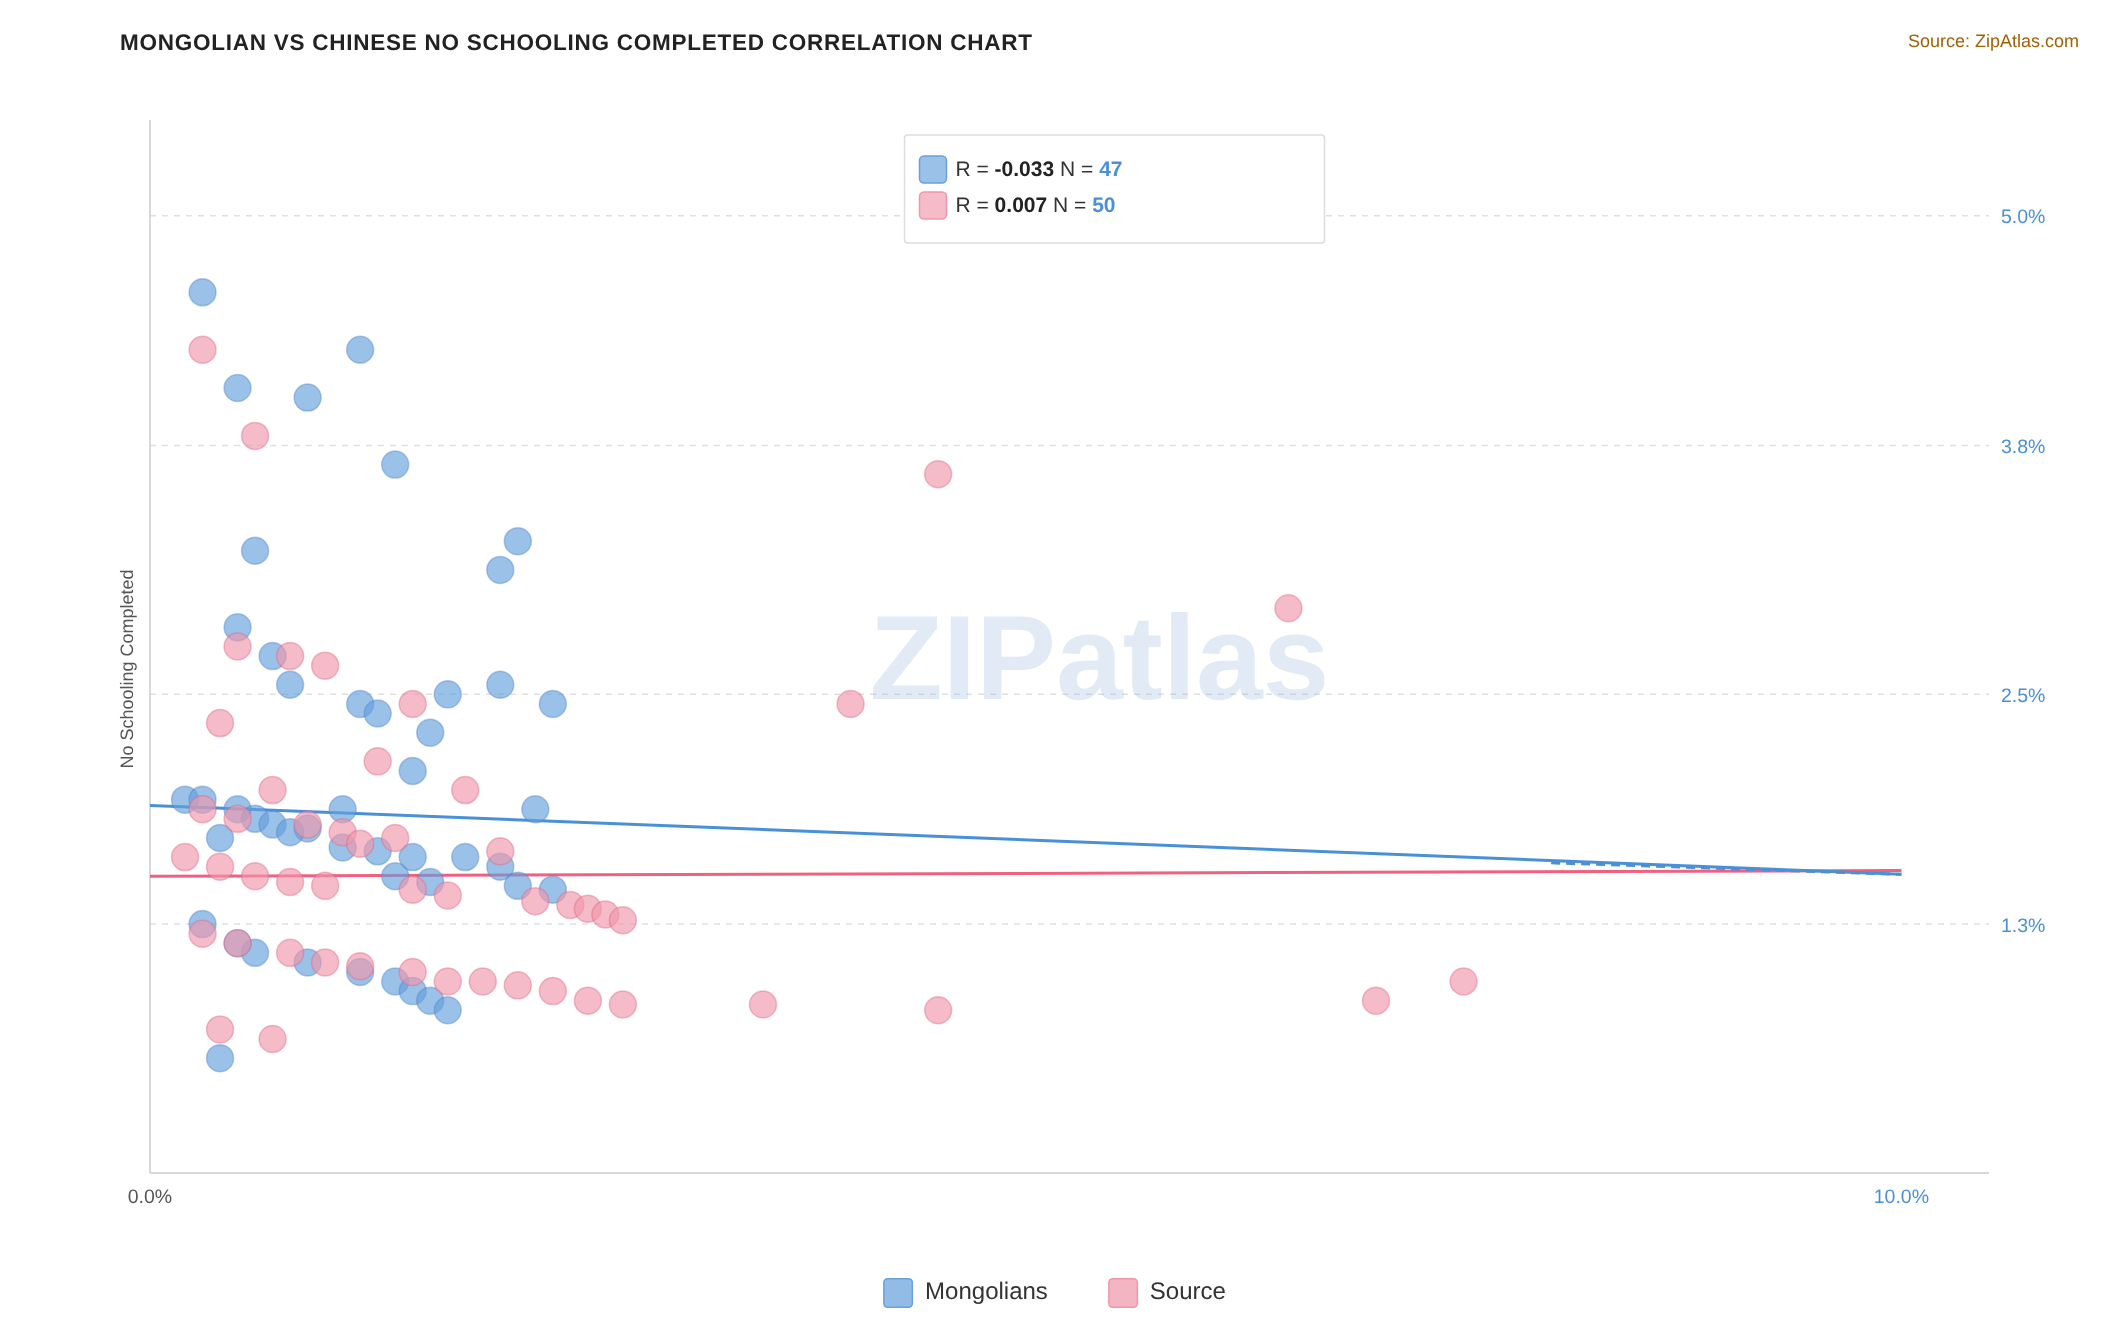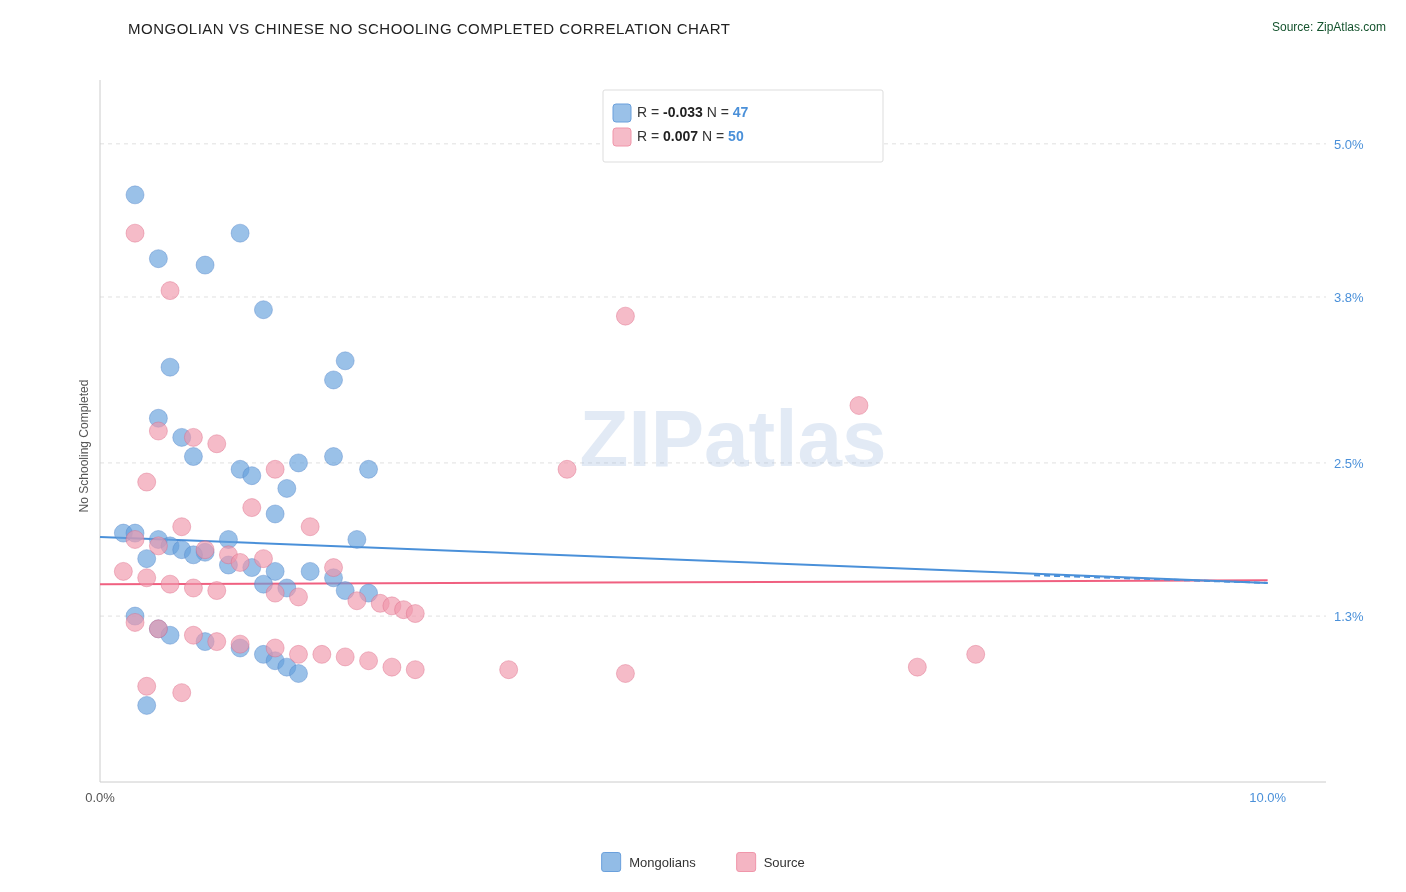--- a/index.html
+++ b/index.html
@@ -11,52 +11,51 @@
       overflow: hidden;
     }
     .chart-container {
       width: 1406px;
       height: 892px;
       position: relative;
       padding: 20px 20px 80px 80px;
     }
     .chart-title {
       font-size: 15px;
-      font-weight: normal;
+      font-weight: bold;
       color: #222;
       letter-spacing: 0.5px;
       margin-bottom: 10px;
       text-transform: uppercase;
-      margin-left: 48px;
     }
     .source-label {
       position: absolute;
       top: 20px;
       right: 20px;
       font-size: 12px;
-      color: #14532d;
+      color: #a16207;
     }
     .y-axis-label {
       position: absolute;
       left: 18px;
       top: 50%;
       transform: translateY(-50%) rotate(-90deg);
       font-size: 12px;
       color: #555;
       white-space: nowrap;
     }
     .legend {
       position: absolute;
       bottom: 20px;
       left: 50%;
       transform: translateX(-50%);
       display: flex;
       gap: 40px;
       align-items: center;
-      font-size: 13px;
+      font-size: 16px;
       color: #333;
     }
     .legend-item {
       display: flex;
       align-items: center;
       gap: 8px;
     }
     .legend-swatch {
       width: 20px;
       height: 20px;

